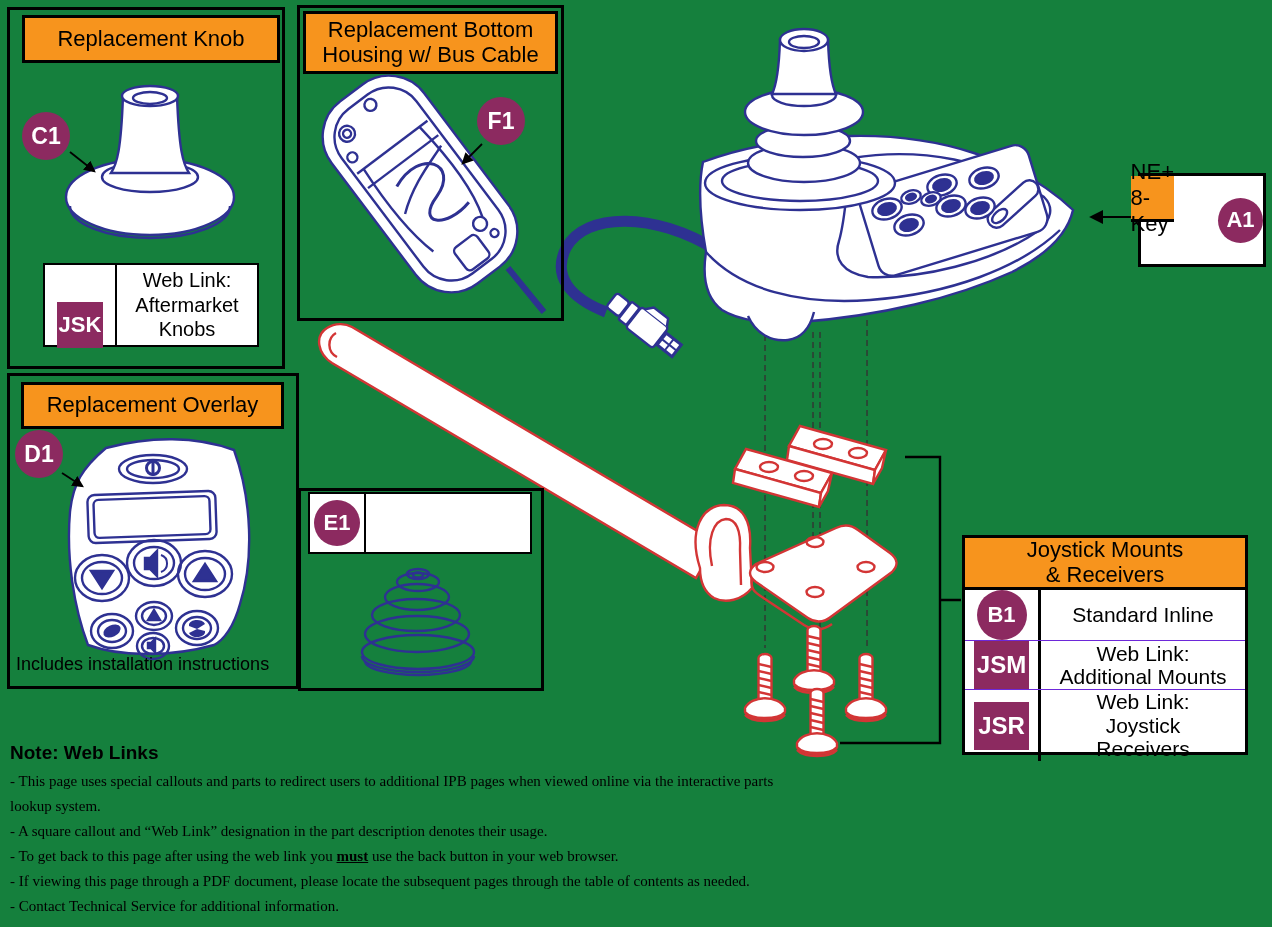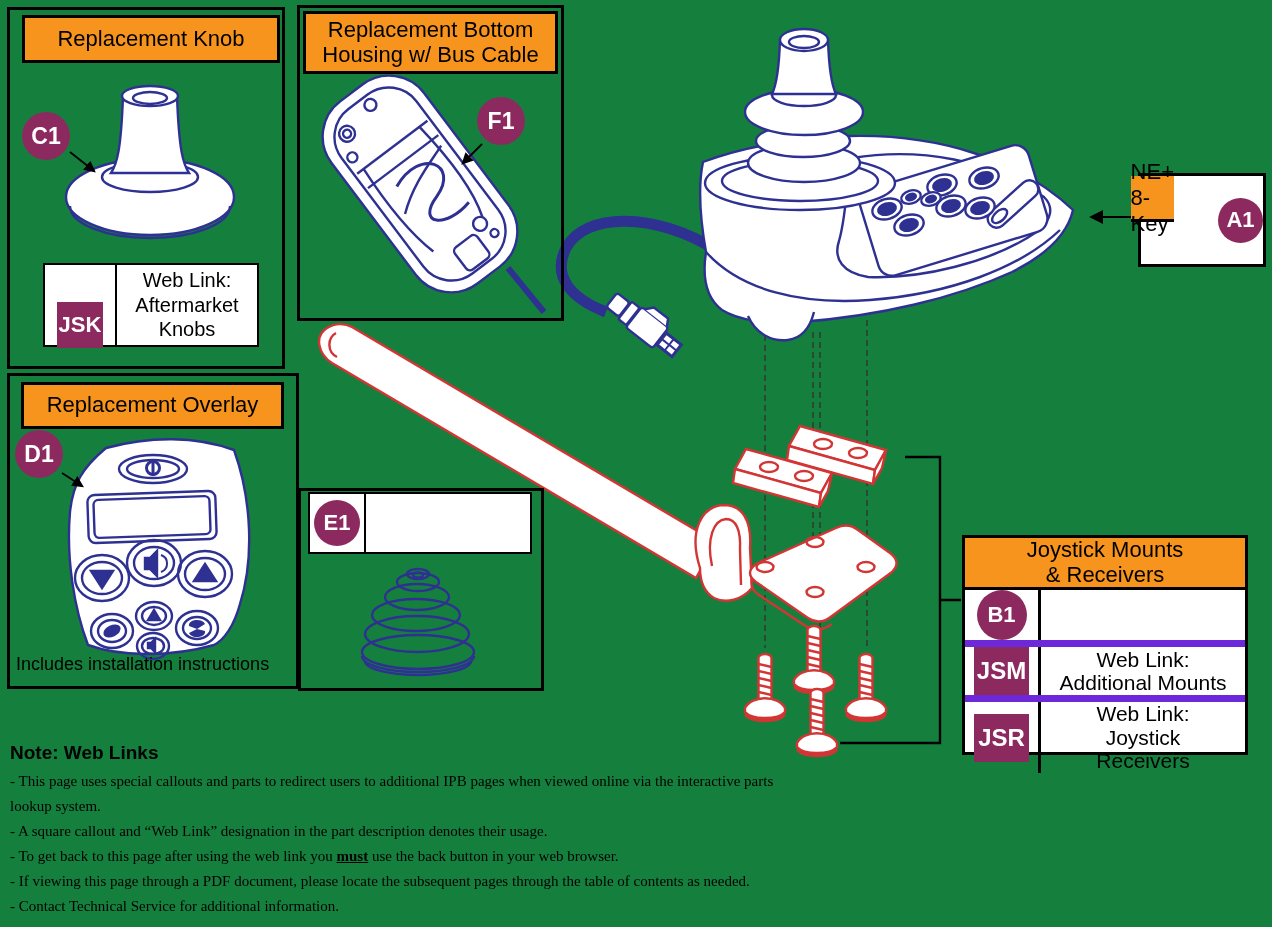--- a/index.html
+++ b/index.html
@@ -26,21 +26,21 @@
   #nekey .n-hdr{height:43px;background:#F7941D;border-bottom:3px solid #000;display:flex;
                 align-items:center;justify-content:center;font-size:22px;}
   #nekey .n-body{flex:1;display:flex;align-items:center;justify-content:center;margin-left:44px;}
   #nekey .badge{position:relative;width:45px;height:45px;font-size:22px;}
   
   #mounts{position:absolute;left:962px;top:521px;width:280px;height:214px;border:3px solid #000;
           background:#fff;z-index:3;display:flex;flex-direction:column;margin-top:14px;}
   #mounts .m-hdr{height:52px;background:#F7941D;border-bottom:3px solid #000;display:flex;
                  align-items:center;justify-content:center;text-align:center;font-size:22px;line-height:1.12;}
   #mounts .m-hdr span{display:inline-block;width:165px;}
-  .m-row{flex:1;display:flex;border-bottom:7px solid #6d28d9;}
+  .m-row{flex:1;display:flex;border-bottom:1px solid #6d28d9;}
   .m-row:last-child{border-bottom:none;}
   .m-c1{width:73px;border-right:3px solid #000;display:flex;align-items:center;justify-content:center;}
   .m-c2{flex:1;display:flex;align-items:center;justify-content:center;text-align:center;
         font-size:21px;line-height:1.12;}
   .m-c2 span{display:inline-block;width:170px;}
   .b-circle{width:50px;height:50px;border-radius:50%;background:#8C2A60;color:#fff;font-weight:bold;
             display:flex;align-items:center;justify-content:center;font-size:22px;}
   .b-square{width:55px;height:48px;background:#8C2A60;color:#fff;font-weight:bold;display:flex;
             align-items:center;justify-content:center;font-size:24px;}
   
@@ -324,20 +324,23 @@
 <div id="mounts">
   <div class="m-hdr">
     <span>Joystick Mounts &amp; Receivers</span>
   </div>
   <div class="m-row">
     <div class="m-c1">
       <div class="b-circle">
         <span>B1</span>
       </div>
     </div>
+    <div class="m-c2">
+      <span>Standard Inline</span>
+    </div>
   </div>
   <div class="m-row">
     <div class="m-c1">
       <div class="b-square">
         <span>JSM</span>
       </div>
     </div>
     <div class="m-c2">
       <span>Web Link: Additional Mounts</span>
     </div>

